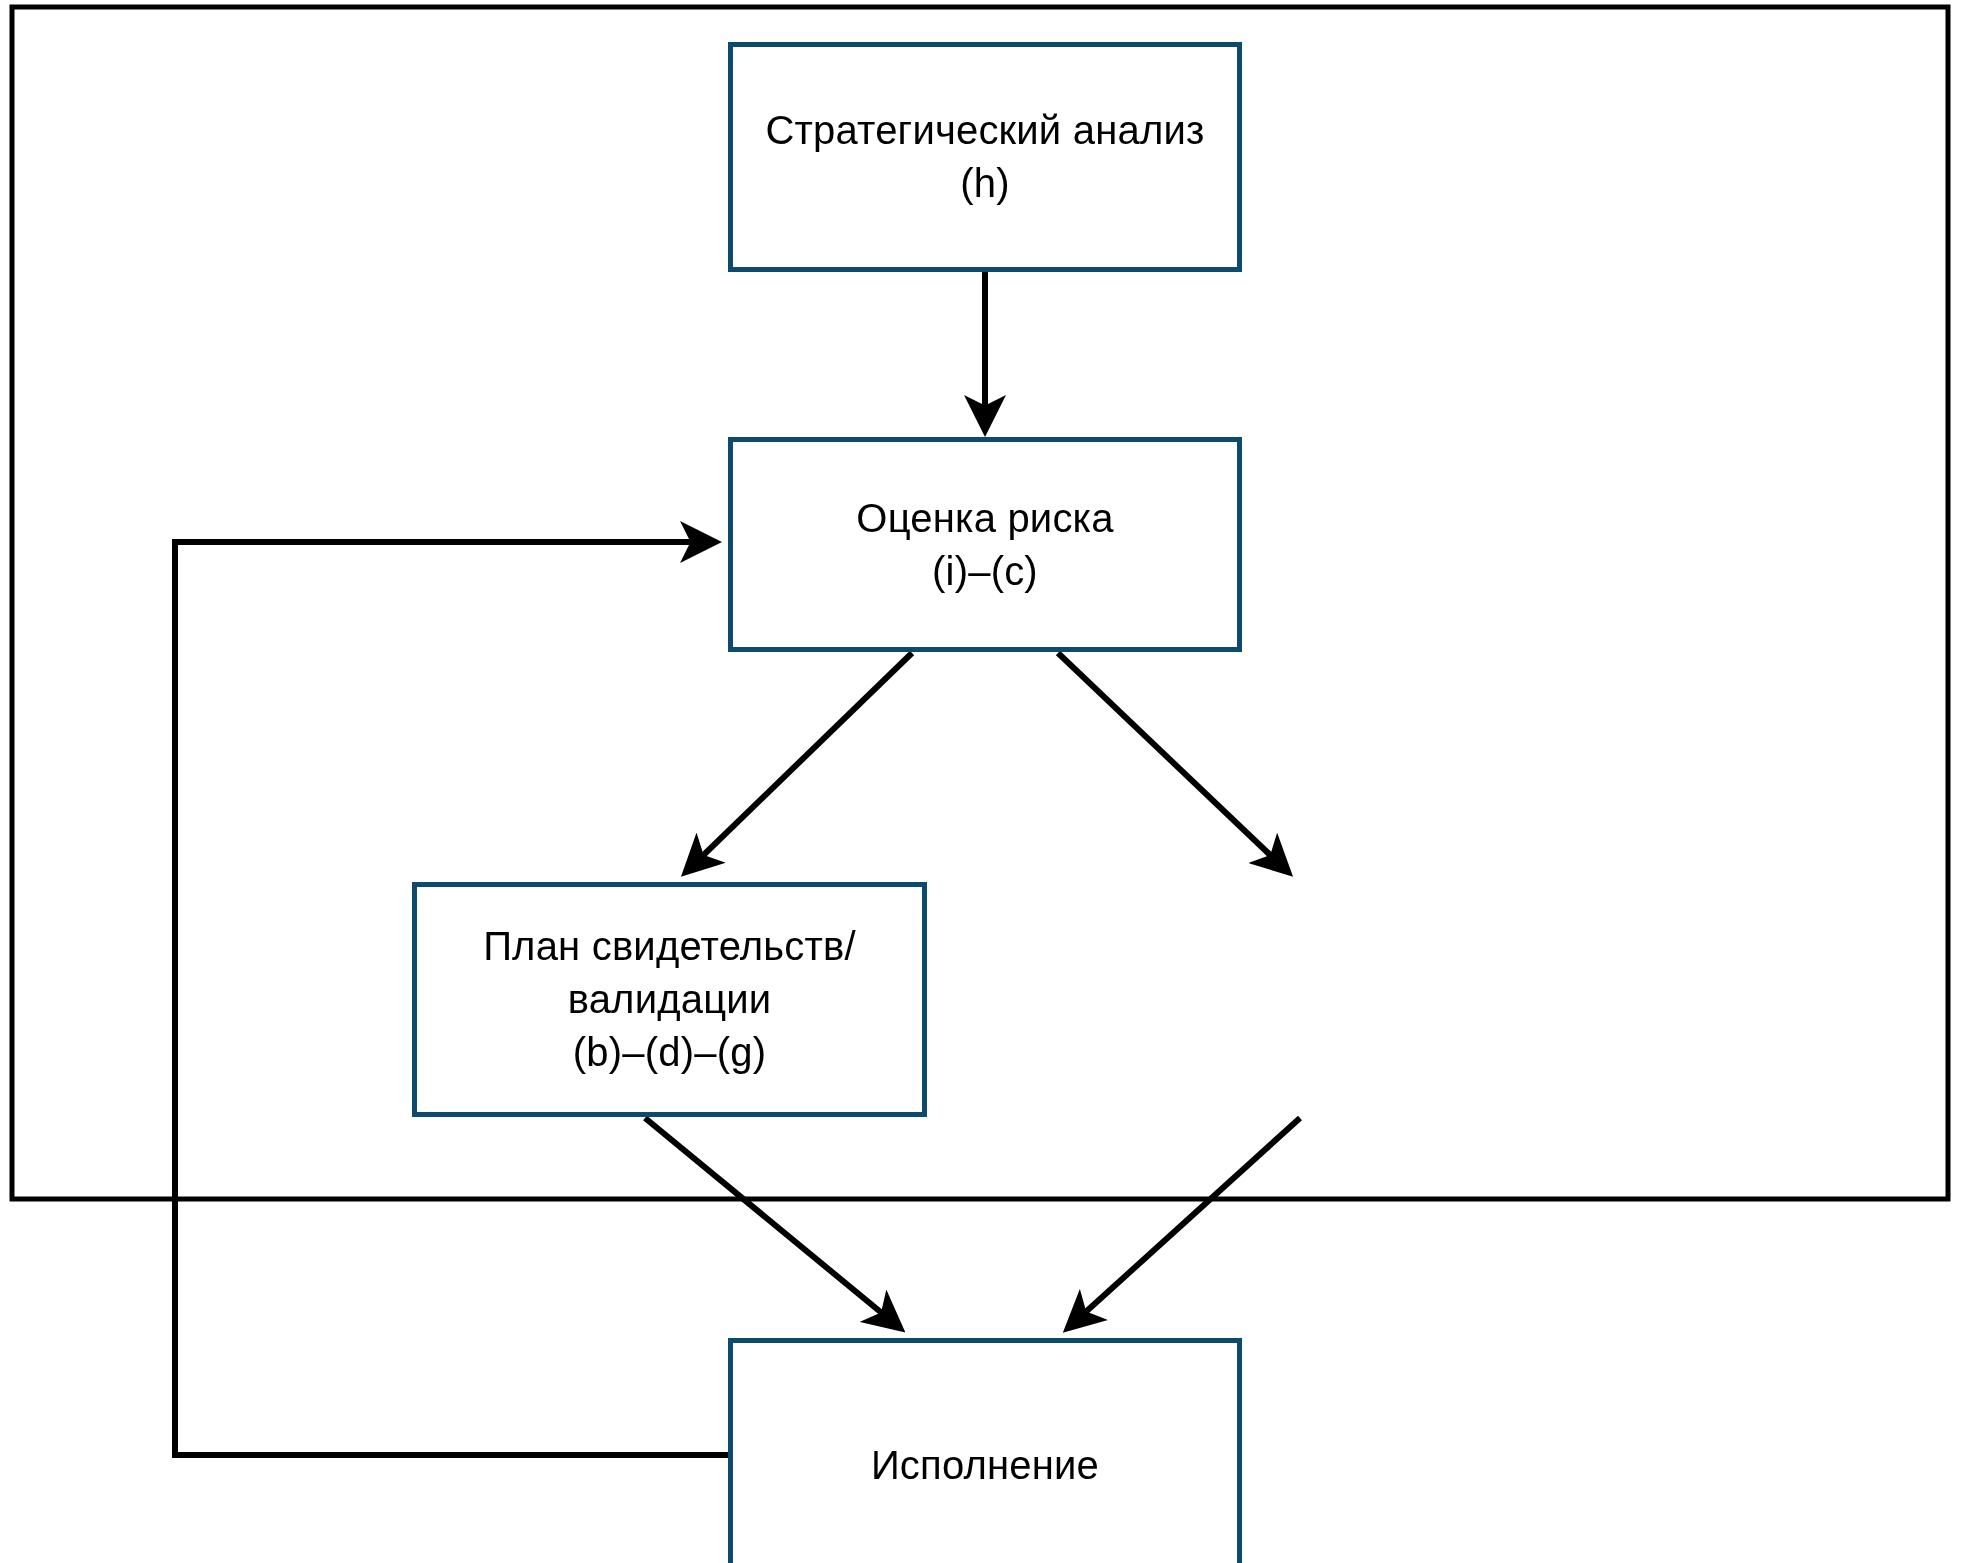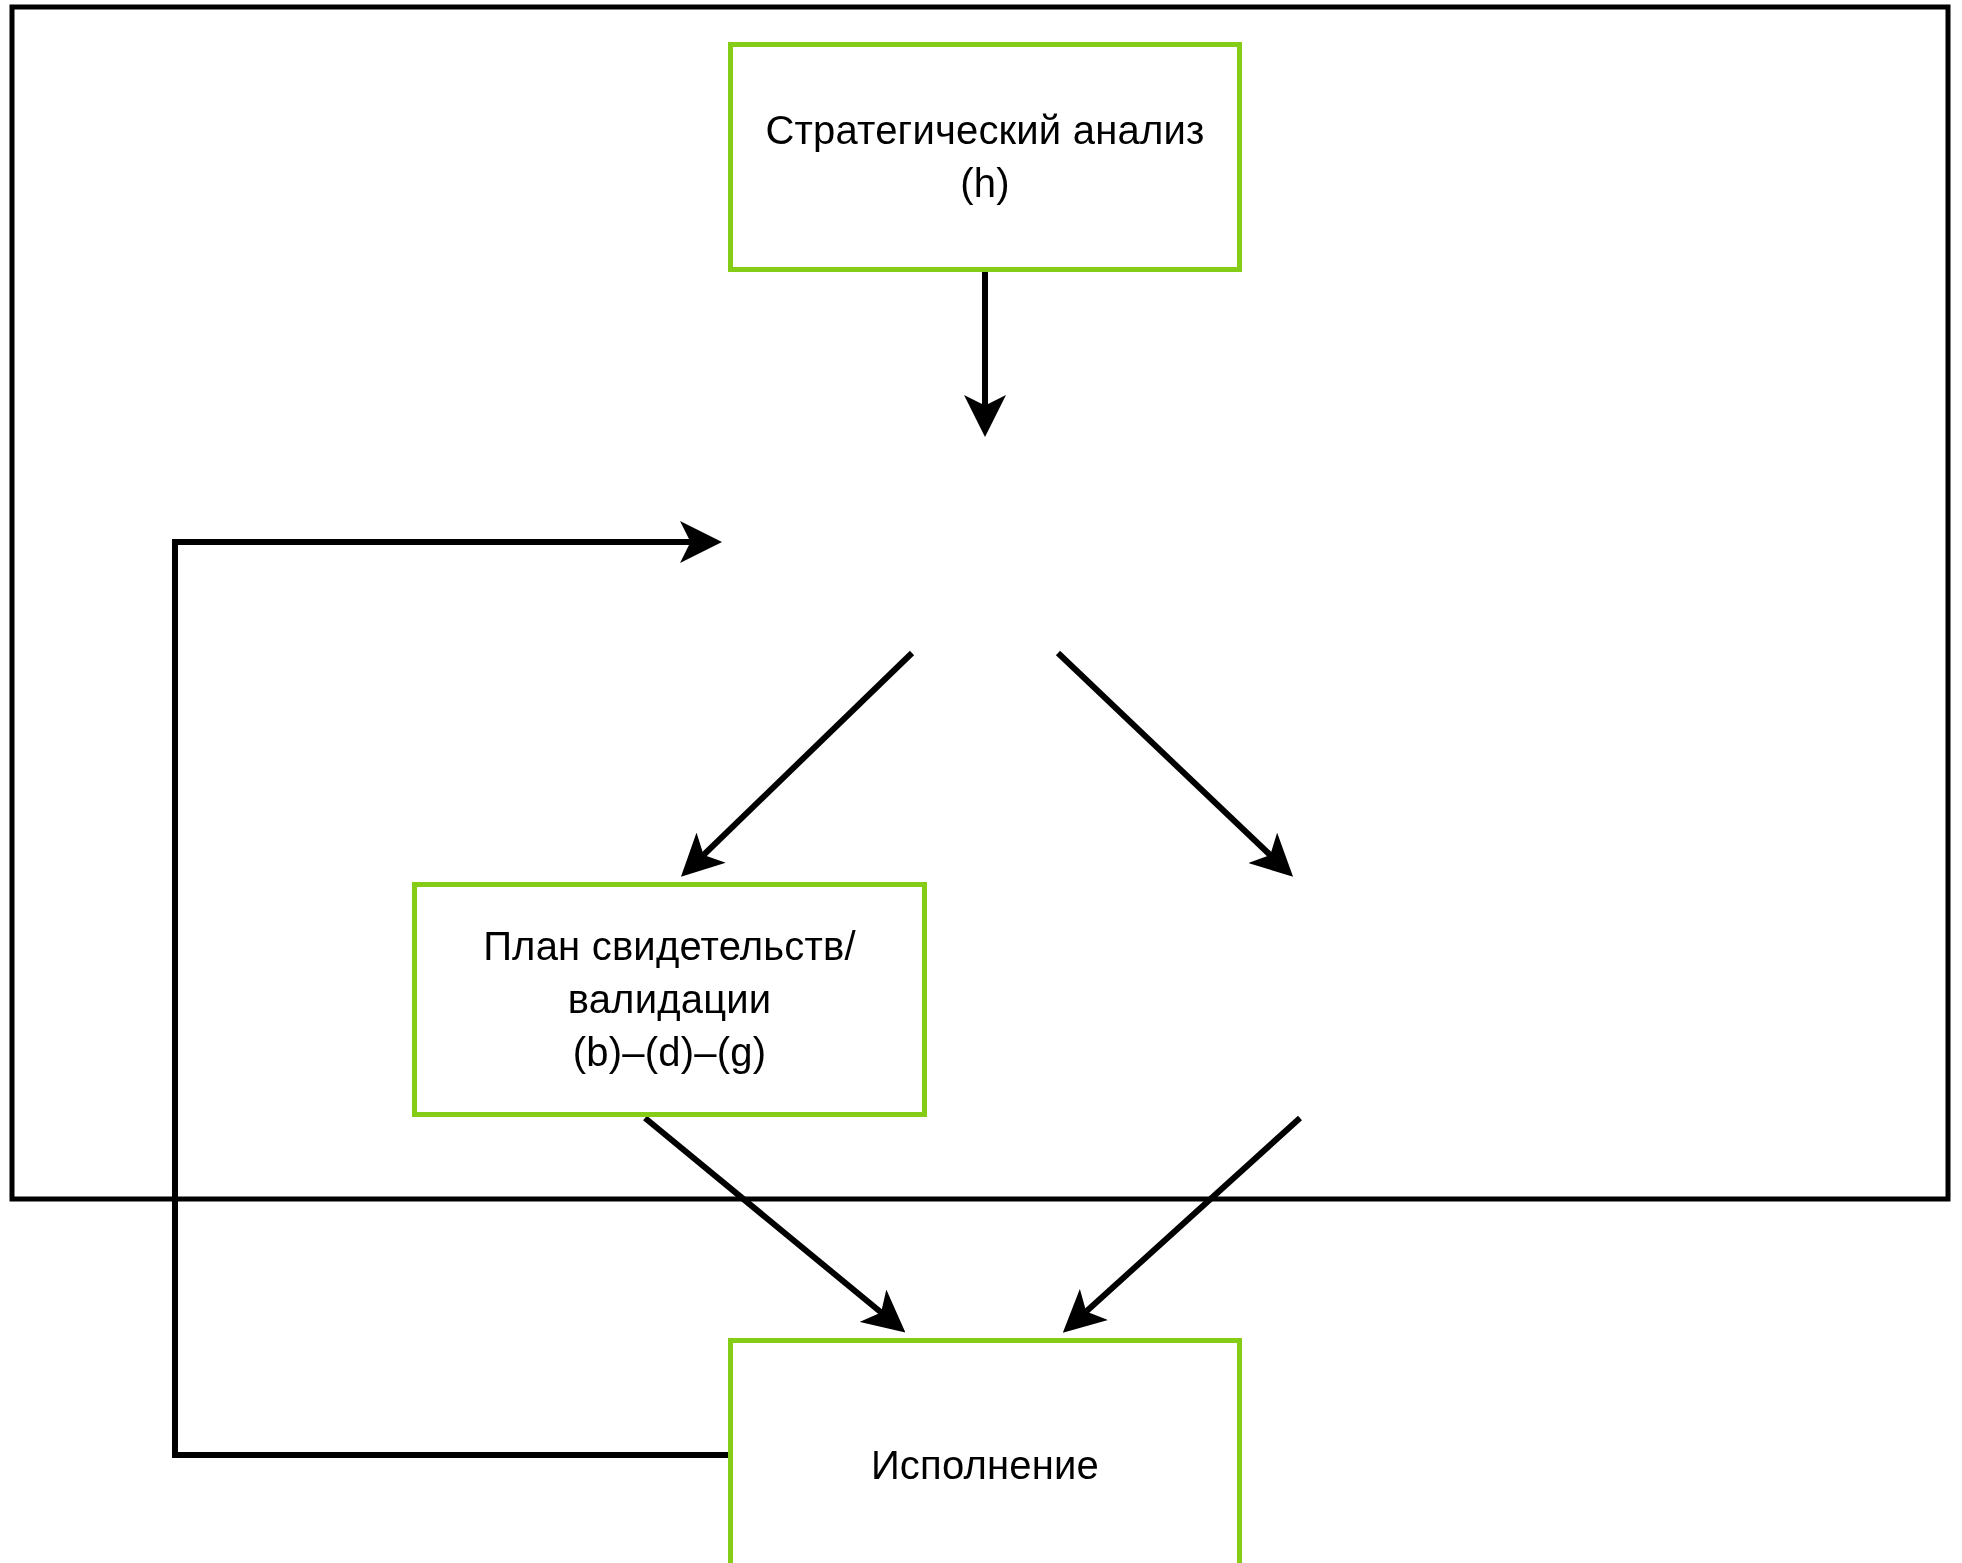--- a/index.html
+++ b/index.html
@@ -22,21 +22,21 @@
     position: absolute;
     left: 0;
     top: 0;
     width: 1962px;
     height: 1563px;
   }
   .node-box {
     position: absolute;
     box-sizing: border-box;
     background: #ffffff;
-    border: 5px solid #84cc16;
+    border: 5px solid #0c4a6e;
     display: flex;
     align-items: center;
     justify-content: center;
     text-align: center;
   }
   .node-label {
     font-size: 40px;
     line-height: 1.32;
     color: #000000;
     white-space: pre-line;
@@ -74,20 +74,24 @@
     <line x1="1300" y1="1118" x2="1068" y2="1328" stroke="#000000" stroke-width="6" marker-end="url(#arrow)"></line>
 
     <path d="M 728 1455 L 175 1455 L 175 542 L 715 542" fill="none" stroke="#000000" stroke-width="6" marker-end="url(#arrow)"></path>
   </svg>
 
   <div class="node-box" id="node-strategic">
     <div class="node-label">Стратегический анализ
 (h)</div>
   </div>
 
+  <div class="node-box" id="node-risk">
+    <div class="node-label">Оценка риска
+(i)–(c)</div>
+  </div>
 
   <div class="node-box" id="node-verif">
     <div class="node-label">План свидетельств/
 валидации
 (b)–(d)–(g)</div>
   </div>
 
 
   <div class="node-box" id="node-execution">
     <div class="node-label">Исполнение</div>

